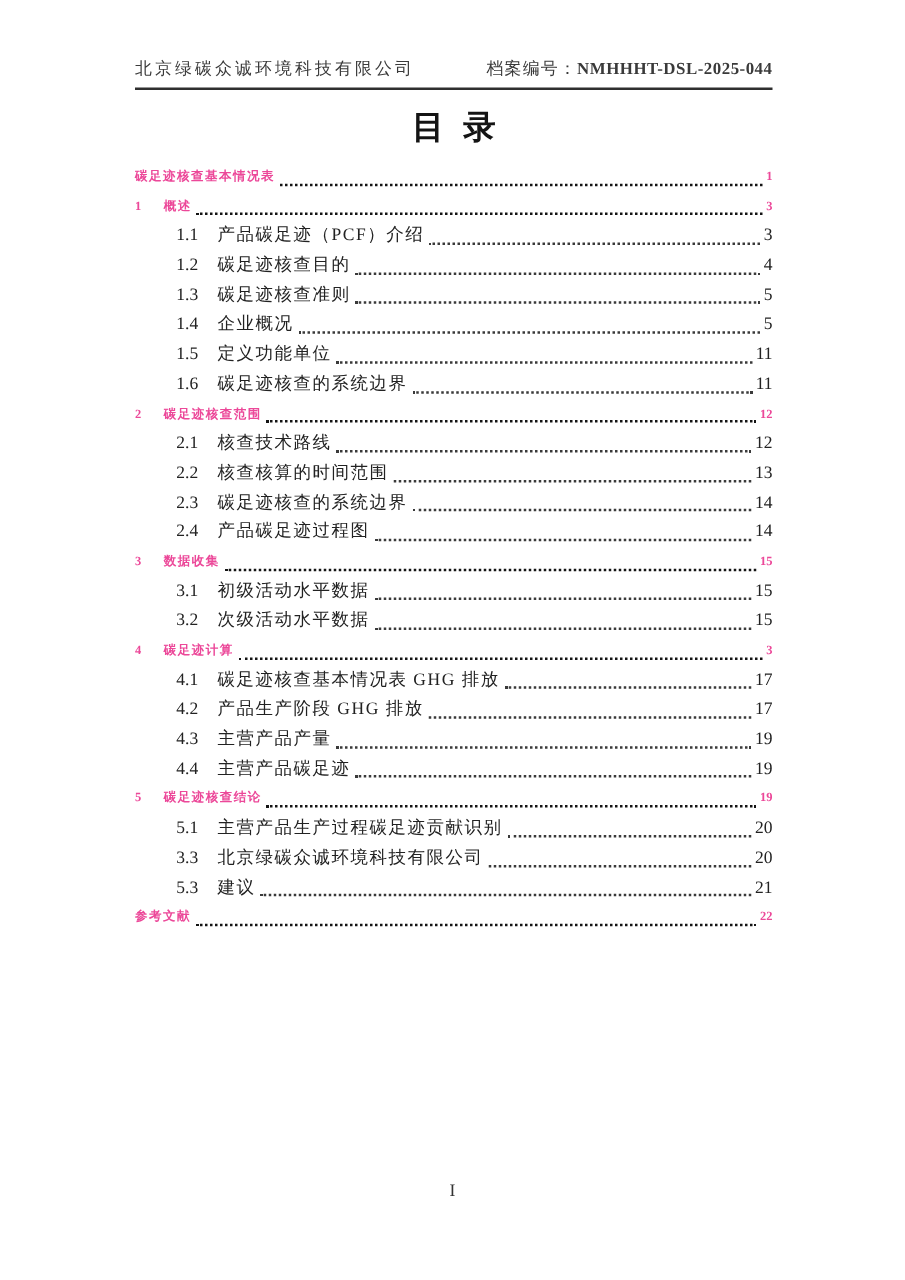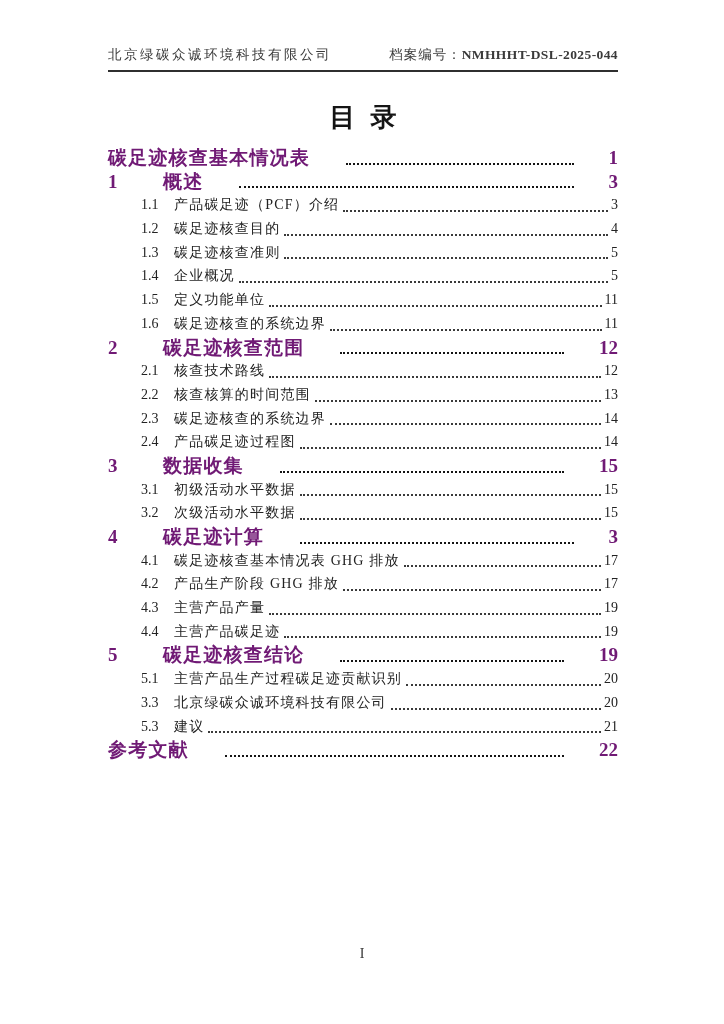--- a/index.html
+++ b/index.html
@@ -24,21 +24,21 @@
     border-bottom: 2px solid #2f2f2f;
     font-size: 13.5px;
     color: #3a3a3a;
   }
   .company { letter-spacing: 2.5px; white-space: nowrap; }
   .doc-number { white-space: nowrap; letter-spacing: 1px; font-family: Liberation Serif, serif; }
   .doc-number .num-text { font-weight: 600; letter-spacing: 0.4px; }
 
   
   .title {
-    margin-top: 28px;
+    margin-top: 12px;
     text-align: center;
     font-size: 26px;
     font-weight: bold;
     letter-spacing: 15px;
     padding-left: 15px; 
     color: #141414;
   }
 
   
   .toc { margin-top: 11px; }
@@ -47,23 +47,22 @@
     align-items: baseline;
     height: 23.7px;
     line-height: 23.7px;
     font-size: 14px;
     letter-spacing: 1.2px;
     color: #222222;
     white-space: nowrap;
   }
   .toc-row.bold {
     font-weight: 700;
-    font-size: 19px;
-    color: #701a75;
-    gap: 32px;
+    font-size: 10px;
+    color: #ec4899;
   }
   .toc-num { flex: none; letter-spacing: 0; }
   .lvl0 .toc-num { width: 23px; }
   .lvl1 { padding-left: 33px; }
   .lvl1 .toc-num { width: 33px; }
   .toc-label { flex: none; }
   .toc-leader {
     flex: 1;
     align-self: flex-end;
     height: 0;

